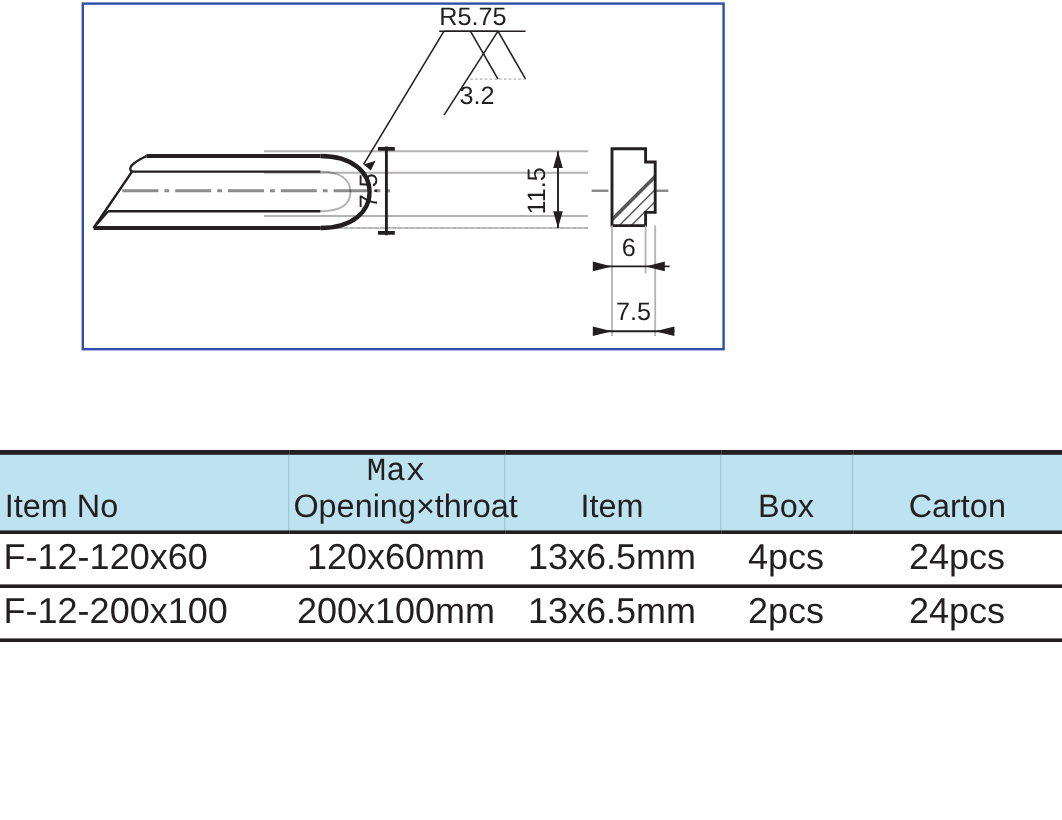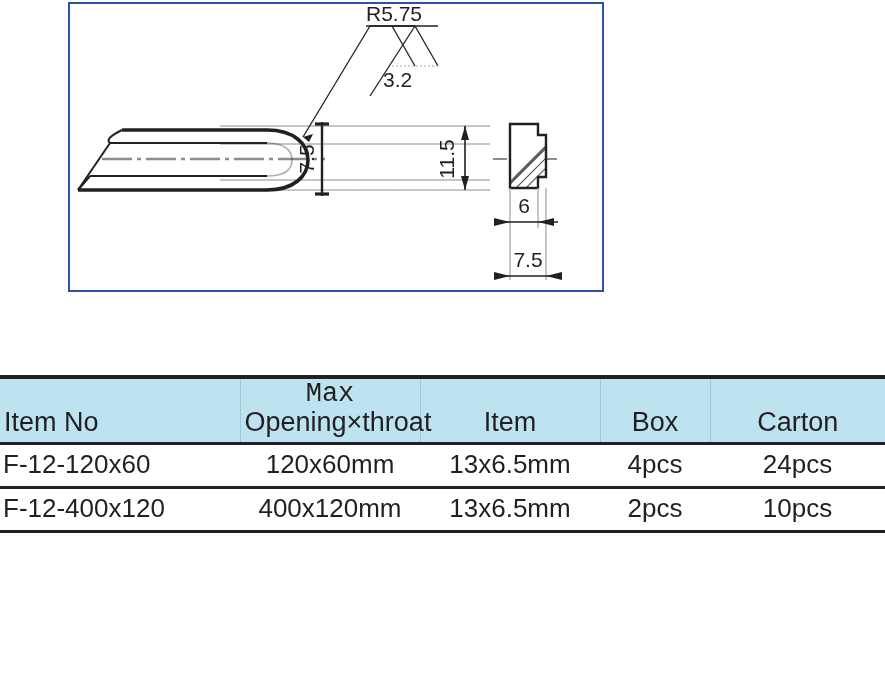--- a/index.html
+++ b/index.html
@@ -73,21 +73,21 @@
   }
   table#spec-table thead th.col-item {
     text-align: left;
     padding-left: 4px;
     border-left: none;
   }
   table#spec-table thead th.col-carton {
     border-right: none;
   }
   table#spec-table tbody td {
-    font-size: 26px;
+    font-size: 30px;
     color: #231f20;
     padding: 3px 4px 5px 4px;
     border-bottom: 3px solid #231f20;
     height: 44px;
     box-sizing: border-box;
     text-align: center;
     white-space: nowrap;
   }
   table#spec-table tbody td.col-item {
     text-align: left;
@@ -238,21 +238,21 @@
     </thead>
     <tbody>
       <tr>
         <td class="col-item">F-12-120x60</td>
         <td>120x60mm</td>
         <td>13x6.5mm</td>
         <td>4pcs</td>
         <td>24pcs</td>
       </tr>
       <tr>
-        <td class="col-item">F-12-400x120</td>
-        <td>400x120mm</td>
+        <td class="col-item">F-12-200x100</td>
+        <td>200x100mm</td>
         <td>13x6.5mm</td>
         <td>2pcs</td>
-        <td>10pcs</td>
+        <td>24pcs</td>
       </tr>
     </tbody>
   </table>
 </div>
 
 </body></html>

